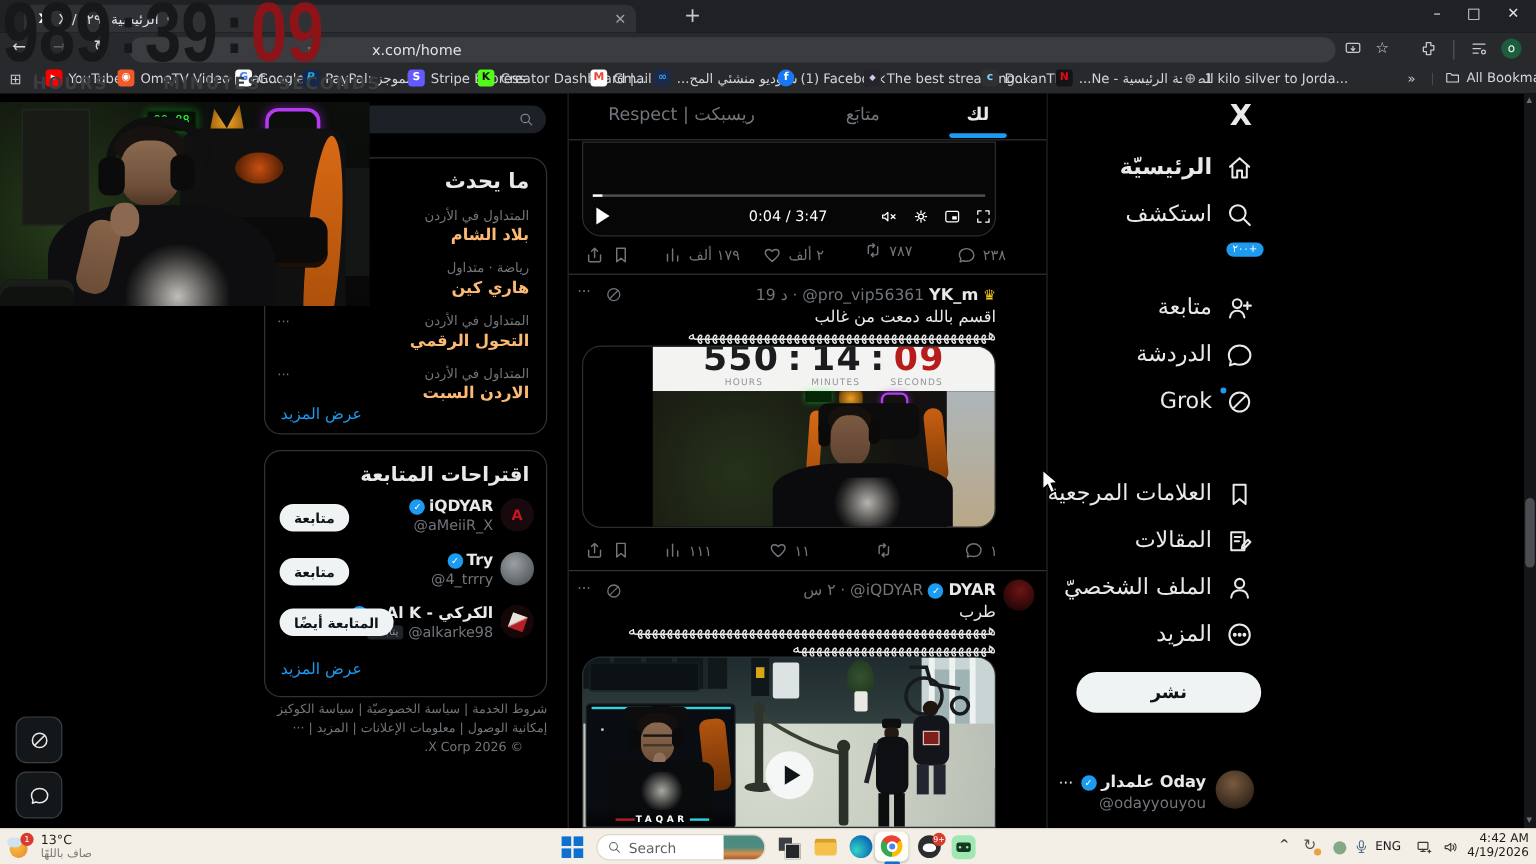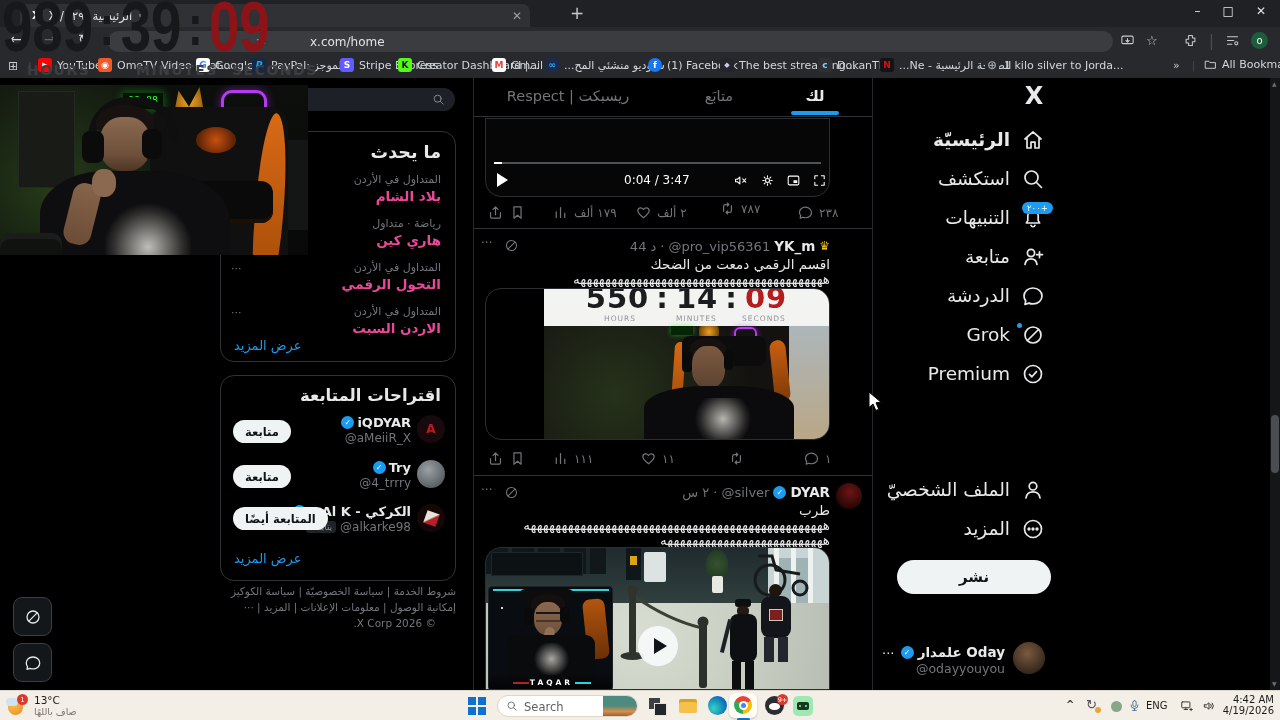--- a/index.html
+++ b/index.html
@@ -59,21 +59,21 @@
   .navrow.active .lbl{font-weight:700;}
   .postbtn{position:absolute;left:897px;top:482px;width:154px;height:34px;border-radius:17px;background:#eff3f4;
            color:#0f1419;font-weight:700;font-size:15px;text-align:center;line-height:34px;}
   .pill-badge{position:absolute;background:#1d9bf0;color:#fff;font-size:8.5px;border-radius:7px;padding:1px 5px;}
 
   
   .panel{position:absolute;left:220px;width:236px;border:1px solid #2f3336;border-radius:14px;box-sizing:border-box;background:#000;}
   .panel h3{margin:0;padding:10px 14px 4px;direction:rtl;font-size:17.5px;color:#e7e9ea;}
   .trend{position:relative;direction:rtl;padding:7px 14px 6px;}
   .trend .ctx{font-size:11px;color:#71767b;}
-  .trend .tnm{font-size:13.5px;font-weight:700;color:#ec4899;margin-top:2px;}
+  .trend .tnm{font-size:13.5px;font-weight:700;color:#fdba74;margin-top:2px;}
   .trend .tdots{position:absolute;left:10px;top:8px;color:#71767b;font-size:11px;direction:ltr;}
   .showmore{position:absolute;left:13px;color:#1d9bf0;font-size:13px;}
   .srow{position:absolute;left:0;width:236px;height:44px;}
   .srow .sav{position:absolute;left:196px;top:1px;width:28px;height:28px;border-radius:50%;}
   .srow .snm{position:absolute;left:60px;top:1px;width:130px;display:flex;justify-content:flex-end;align-items:center;gap:3px;
              font-size:13px;font-weight:700;color:#e7e9ea;white-space:nowrap;overflow:hidden;}
   .srow .shd{position:absolute;left:60px;top:17px;width:130px;display:flex;justify-content:flex-end;align-items:center;gap:4px;
              font-size:12px;color:#71767b;}
   .fbtn{position:absolute;left:12px;top:6px;height:23px;border-radius:12px;background:#eff3f4;color:#0f1419;
         font-size:11.5px;font-weight:700;display:flex;align-items:center;padding:0 12px;direction:rtl;}
@@ -289,27 +289,27 @@
       </div>
     <div class="sep" style="top:150px"></div>
 
     <span class="abs xgray" style="left:481px;top:158px;font-size:12px">···</span>
     <svg class="ic xgray" width="15" height="15" viewBox="0 0 24 24" style="position:absolute;left:504px;top:160px">
         <circle cx="12" cy="12" r="8"></circle>
         <line x1="6.5" y1="17.5" x2="17.5" y2="6.5"></line>
       </svg>
     <div class="tw-avatar" style="top:159px;background:radial-gradient(circle at 45% 40%, #a3805e, #5d４433 70%, #3a2a1e)"></div>
     <div class="hdr" style="left:540px;top:160px;width:290px">
-      <span>44 د</span>
+      <span>19 د</span>
       <span>·</span>
       <span>@pro_vip56361</span>
       <span class="nm">YK_m</span>
       <span style="color:#f5c518;font-size:12px">♛</span>
     </div>
-    <div class="twtext" style="top:178px">اقسم الرقمي دمعت من الضحك</div>
+    <div class="twtext" style="top:178px">اقسم بالله دمعت من غالب</div>
     <div class="twtext" style="top:193px">ههههههههههههههههههههههههههههههههههههههههه</div>
     <div class="media" style="top:210px;height:152px;border-radius:16px;background:#000">
       <div class="abs" style="left:58px;top:0;right:0;height:37px;background:#f3f3f1;overflow:hidden">
         <div class="ctr" style="position:absolute;left:0;right:0;top:-8px;font-weight:700;font-size:29px;color:#1b1c1e;letter-spacing:1px">
           <span>550</span>
             <span style="margin:0 7px">:</span>
             <span>14</span>
             <span style="margin:0 7px">:</span>
             <span style="color:#b71c1c">09</span>
         </div>
@@ -371,21 +371,21 @@
 
     <span class="abs xgray" style="left:481px;top:405px;font-size:12px">···</span>
     <svg class="ic xgray" width="15" height="15" viewBox="0 0 24 24" style="position:absolute;left:504px;top:407px">
         <circle cx="12" cy="12" r="8"></circle>
         <line x1="6.5" y1="17.5" x2="17.5" y2="6.5"></line>
       </svg>
     <div class="tw-avatar" style="top:405px;background:radial-gradient(circle at 55% 35%, #6e1414, #240606 75%, #120303)"></div>
     <div class="hdr" style="left:540px;top:406px;width:290px">
       <span>٢ س</span>
       <span>·</span>
-      <span>@silver</span>
+      <span>@iQDYAR</span>
       <span class="vbadge">✓</span>
       <span class="nm">DYAR</span>
     </div>
     <div class="twtext" style="top:424px">طرب</div>
     <div class="twtext" style="top:439px">ههههههههههههههههههههههههههههههههههههههههههههههههه</div>
     <div class="twtext" style="top:454px">ههههههههههههههههههههههههههه</div>
     <div class="media" style="top:469px;height:143px;border-radius:16px 16px 0 0;background:#27343a">
       <div class="abs" style="left:0;top:0;width:345px;height:58px;background:linear-gradient(#1f2b2e,#32403f)"></div>
       <div class="abs" style="left:0;top:0;width:120px;height:26px;background:repeating-linear-gradient(90deg,#11181a 0 22px,#1c2629 22px 26px)"></div>
       <div class="abs" style="left:5px;top:4px;width:92px;height:24px;background:#0c1113;border-radius:2px;box-shadow:inset 0 0 0 1px #1d272b"></div>
@@ -464,26 +464,20 @@
           <path d="M4 11 L12 3.8 20 11 M6 9.8 V20 H10 V14.2 H14 V20 H18 V9.8"></path>
         </svg>
     </div>
     <div class="navrow" style="top:88px">
       <span class="lbl">استكشف</span>
       <svg class="ic nico" viewBox="0 0 24 24">
           <circle cx="10.5" cy="10.5" r="6.5"></circle>
           <line x1="15.5" y1="15.5" x2="20.5" y2="20.5"></line>
         </svg>
     </div>
-    <div class="navrow" style="top:127px">
-      <span class="lbl">التنبيهات</span>
-      <svg class="ic nico" viewBox="0 0 24 24">
-          <path d="M12 4.2 C8.8 4.2 6.8 6.8 6.8 9.8 V14.6 L5.4 17 H18.6 L17.2 14.6 V9.8 C17.2 6.8 15.2 4.2 12 4.2 Z M10 19.3 a2.1 2.1 0 0 0 4 0"></path>
-        </svg>
-    </div>
     <span class="pill-badge" style="left:1022px;top:124px">٢٠٠+</span>
     <div class="navrow" style="top:166px">
       <span class="lbl">متابعة</span>
       <svg class="ic nico" viewBox="0 0 24 24">
           <circle cx="10" cy="8" r="3.6"></circle>
           <path d="M4 19.5 C4.6 15.6 7 13.9 10 13.9 s5.4 1.7 6 5.6 M18.5 6.8 V12.6 M15.6 9.7 H21.4"></path>
         </svg>
     </div>
     <div class="navrow" style="top:205px">
       <span class="lbl">الدردشة</span>
@@ -492,25 +486,31 @@
         </svg>
     </div>
     <div class="navrow" style="top:244px">
       <span class="lbl">Grok</span>
       <svg class="ic nico" viewBox="0 0 24 24">
           <circle cx="12" cy="12" r="8"></circle>
           <line x1="6.5" y1="17.5" x2="17.5" y2="6.5"></line>
         </svg>
     </div>
     <span class="grok-dot" style="left:1017px;top:245px"></span>
-    <div class="navrow" style="top:283px">
-      <span class="lbl">Premium</span>
-      <svg class="ic nico" viewBox="0 0 24 24">
-          <circle cx="12" cy="12" r="8.5"></circle>
-          <path d="M8.5 12.4 l2.4 2.4 4.6-5.2"></path>
+    <div class="navrow" style="top:321px">
+      <span class="lbl">العلامات المرجعية</span>
+      <svg class="ic nico" viewBox="0 0 24 24">
+          <path d="M7 4 H17 V20 L12 15.8 7 20 Z"></path>
+        </svg>
+    </div>
+    <div class="navrow" style="top:360px">
+      <span class="lbl">المقالات</span>
+      <svg class="ic nico" viewBox="0 0 24 24">
+          <path d="M5 4.5 H16 V19.5 H5 Z M8 8.5 H13 M8 12 H11.5"></path>
+          <path d="M14.5 15.5 l4.5-4.7 2 1.9-4.6 4.8-2.5.6 Z"></path>
         </svg>
     </div>
     <div class="navrow" style="top:399px">
       <span class="lbl">الملف الشخصيّ</span>
       <svg class="ic nico" viewBox="0 0 24 24">
           <circle cx="12" cy="8.2" r="3.8"></circle>
           <path d="M5 20 C5.6 15.6 8.5 13.9 12 13.9 s6.4 1.7 7 6.1"></path>
         </svg>
     </div>
     <div class="navrow" style="top:438px">

